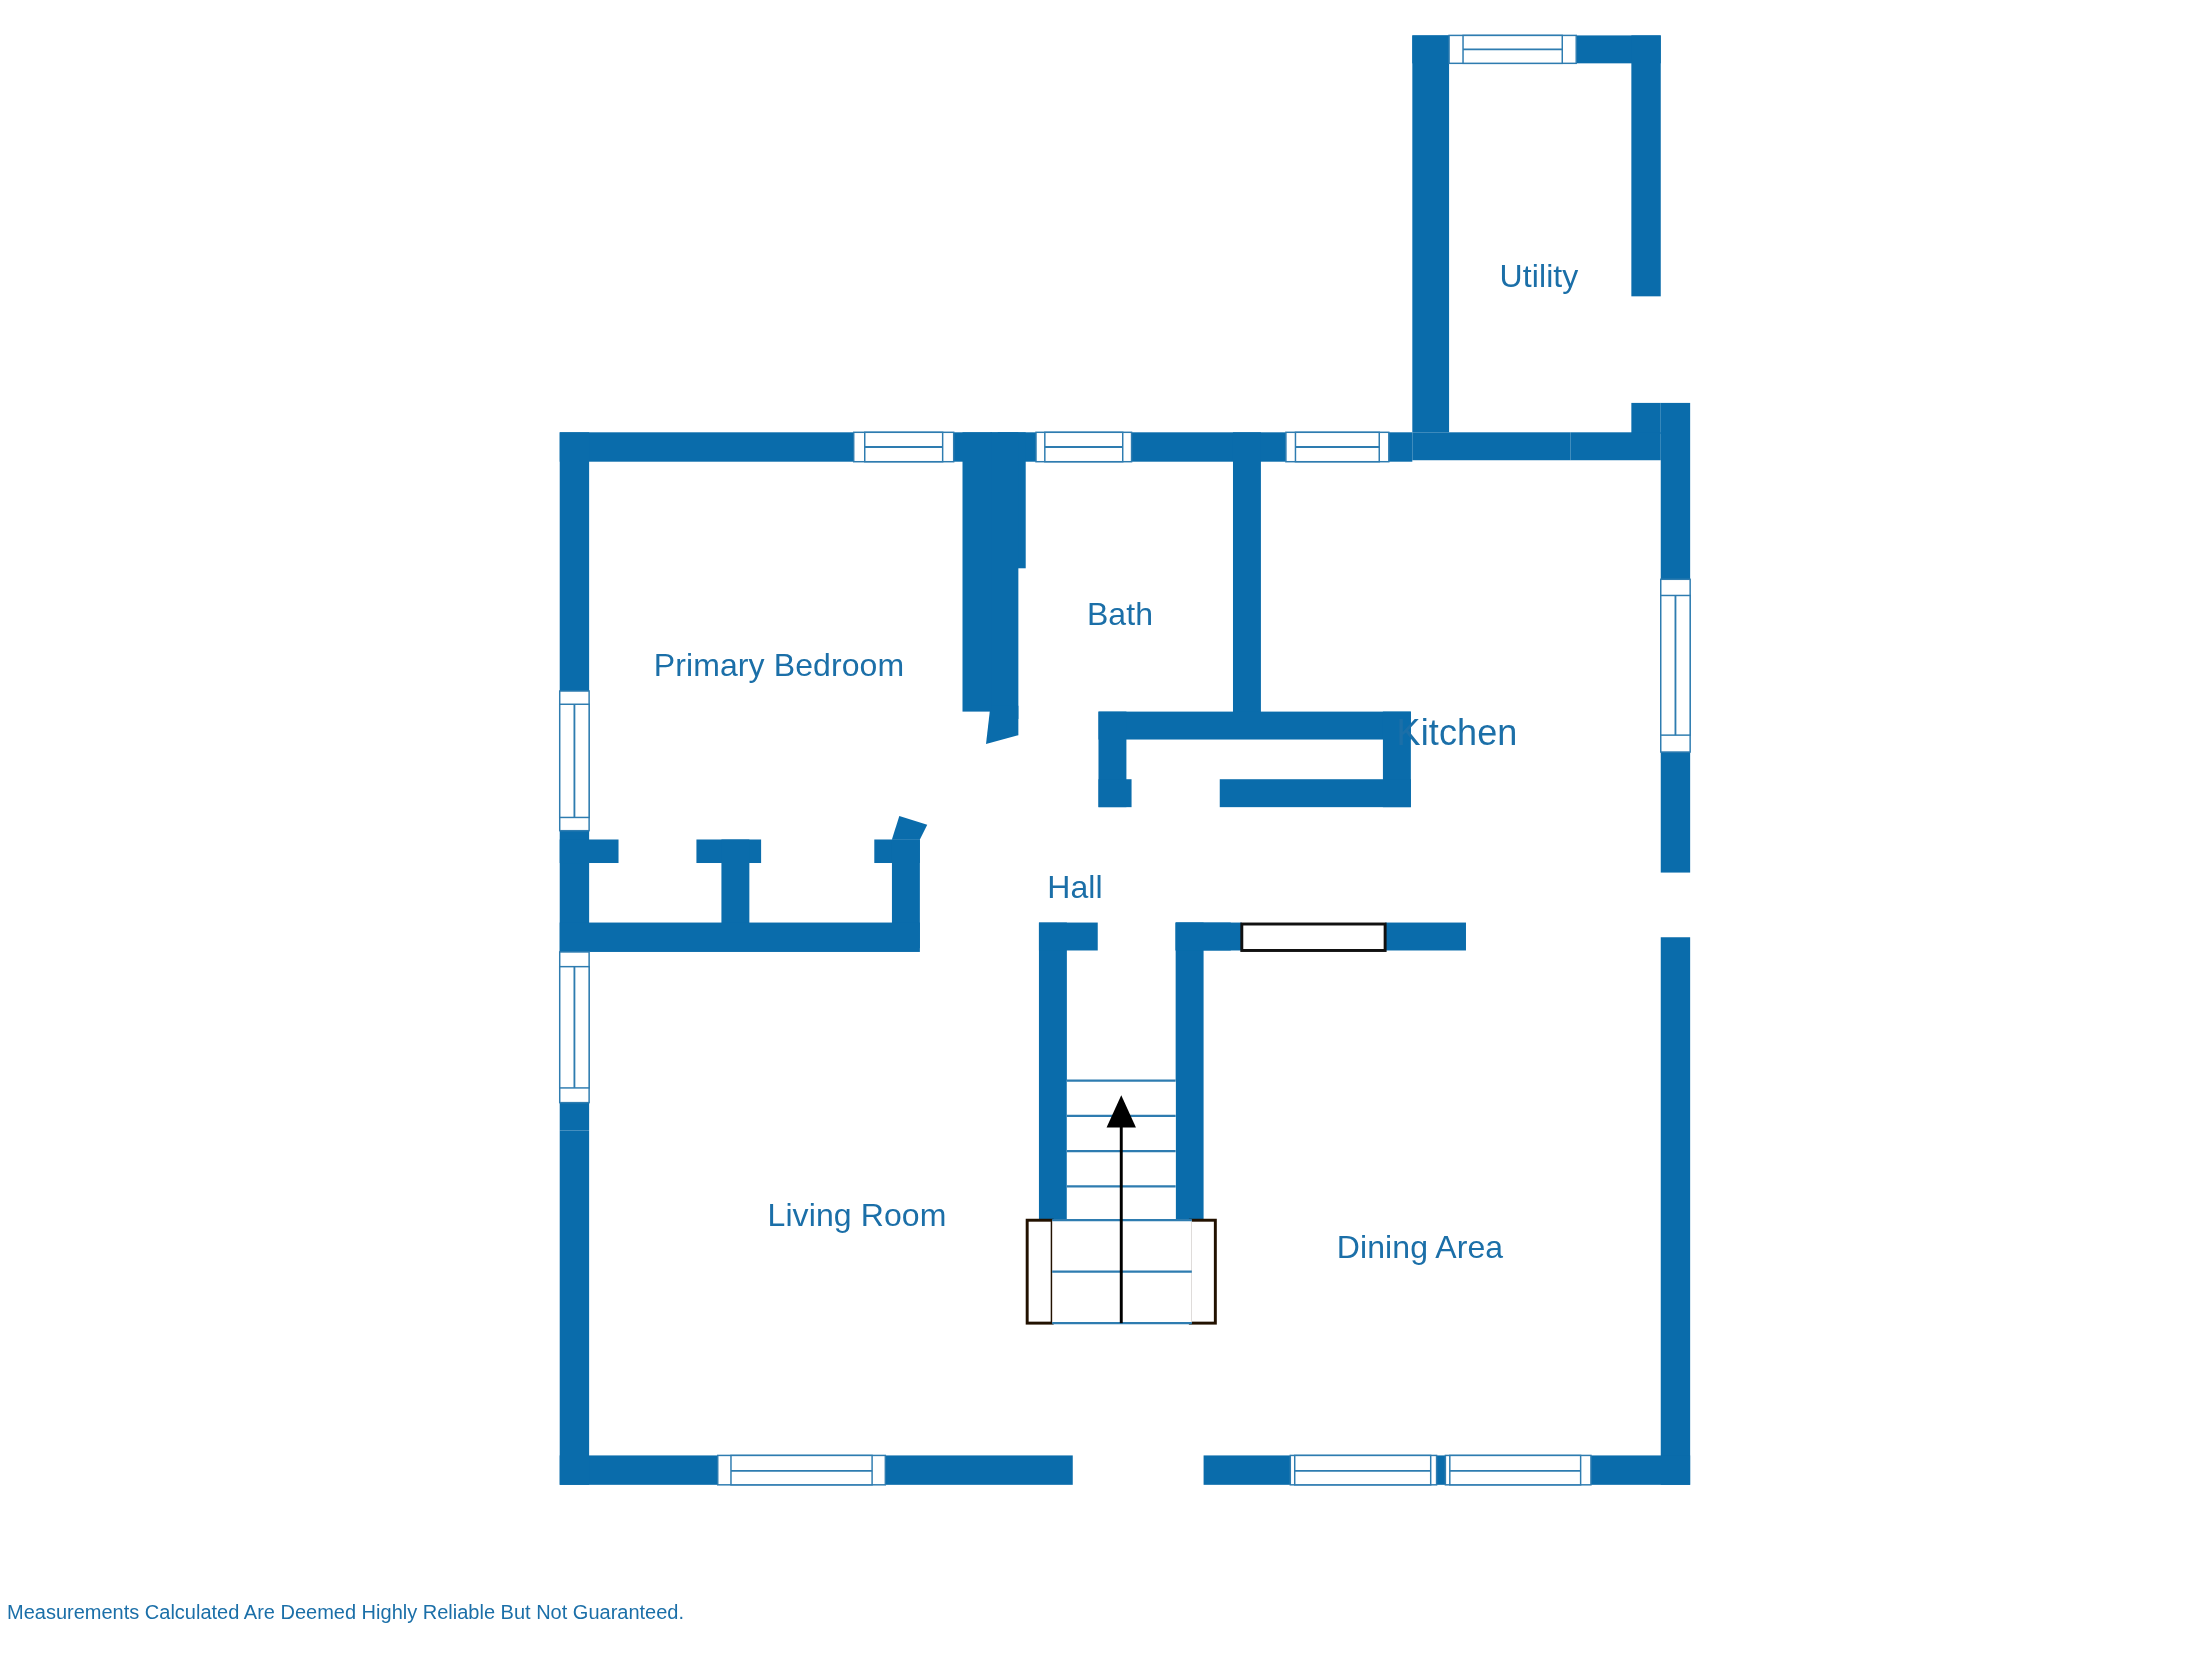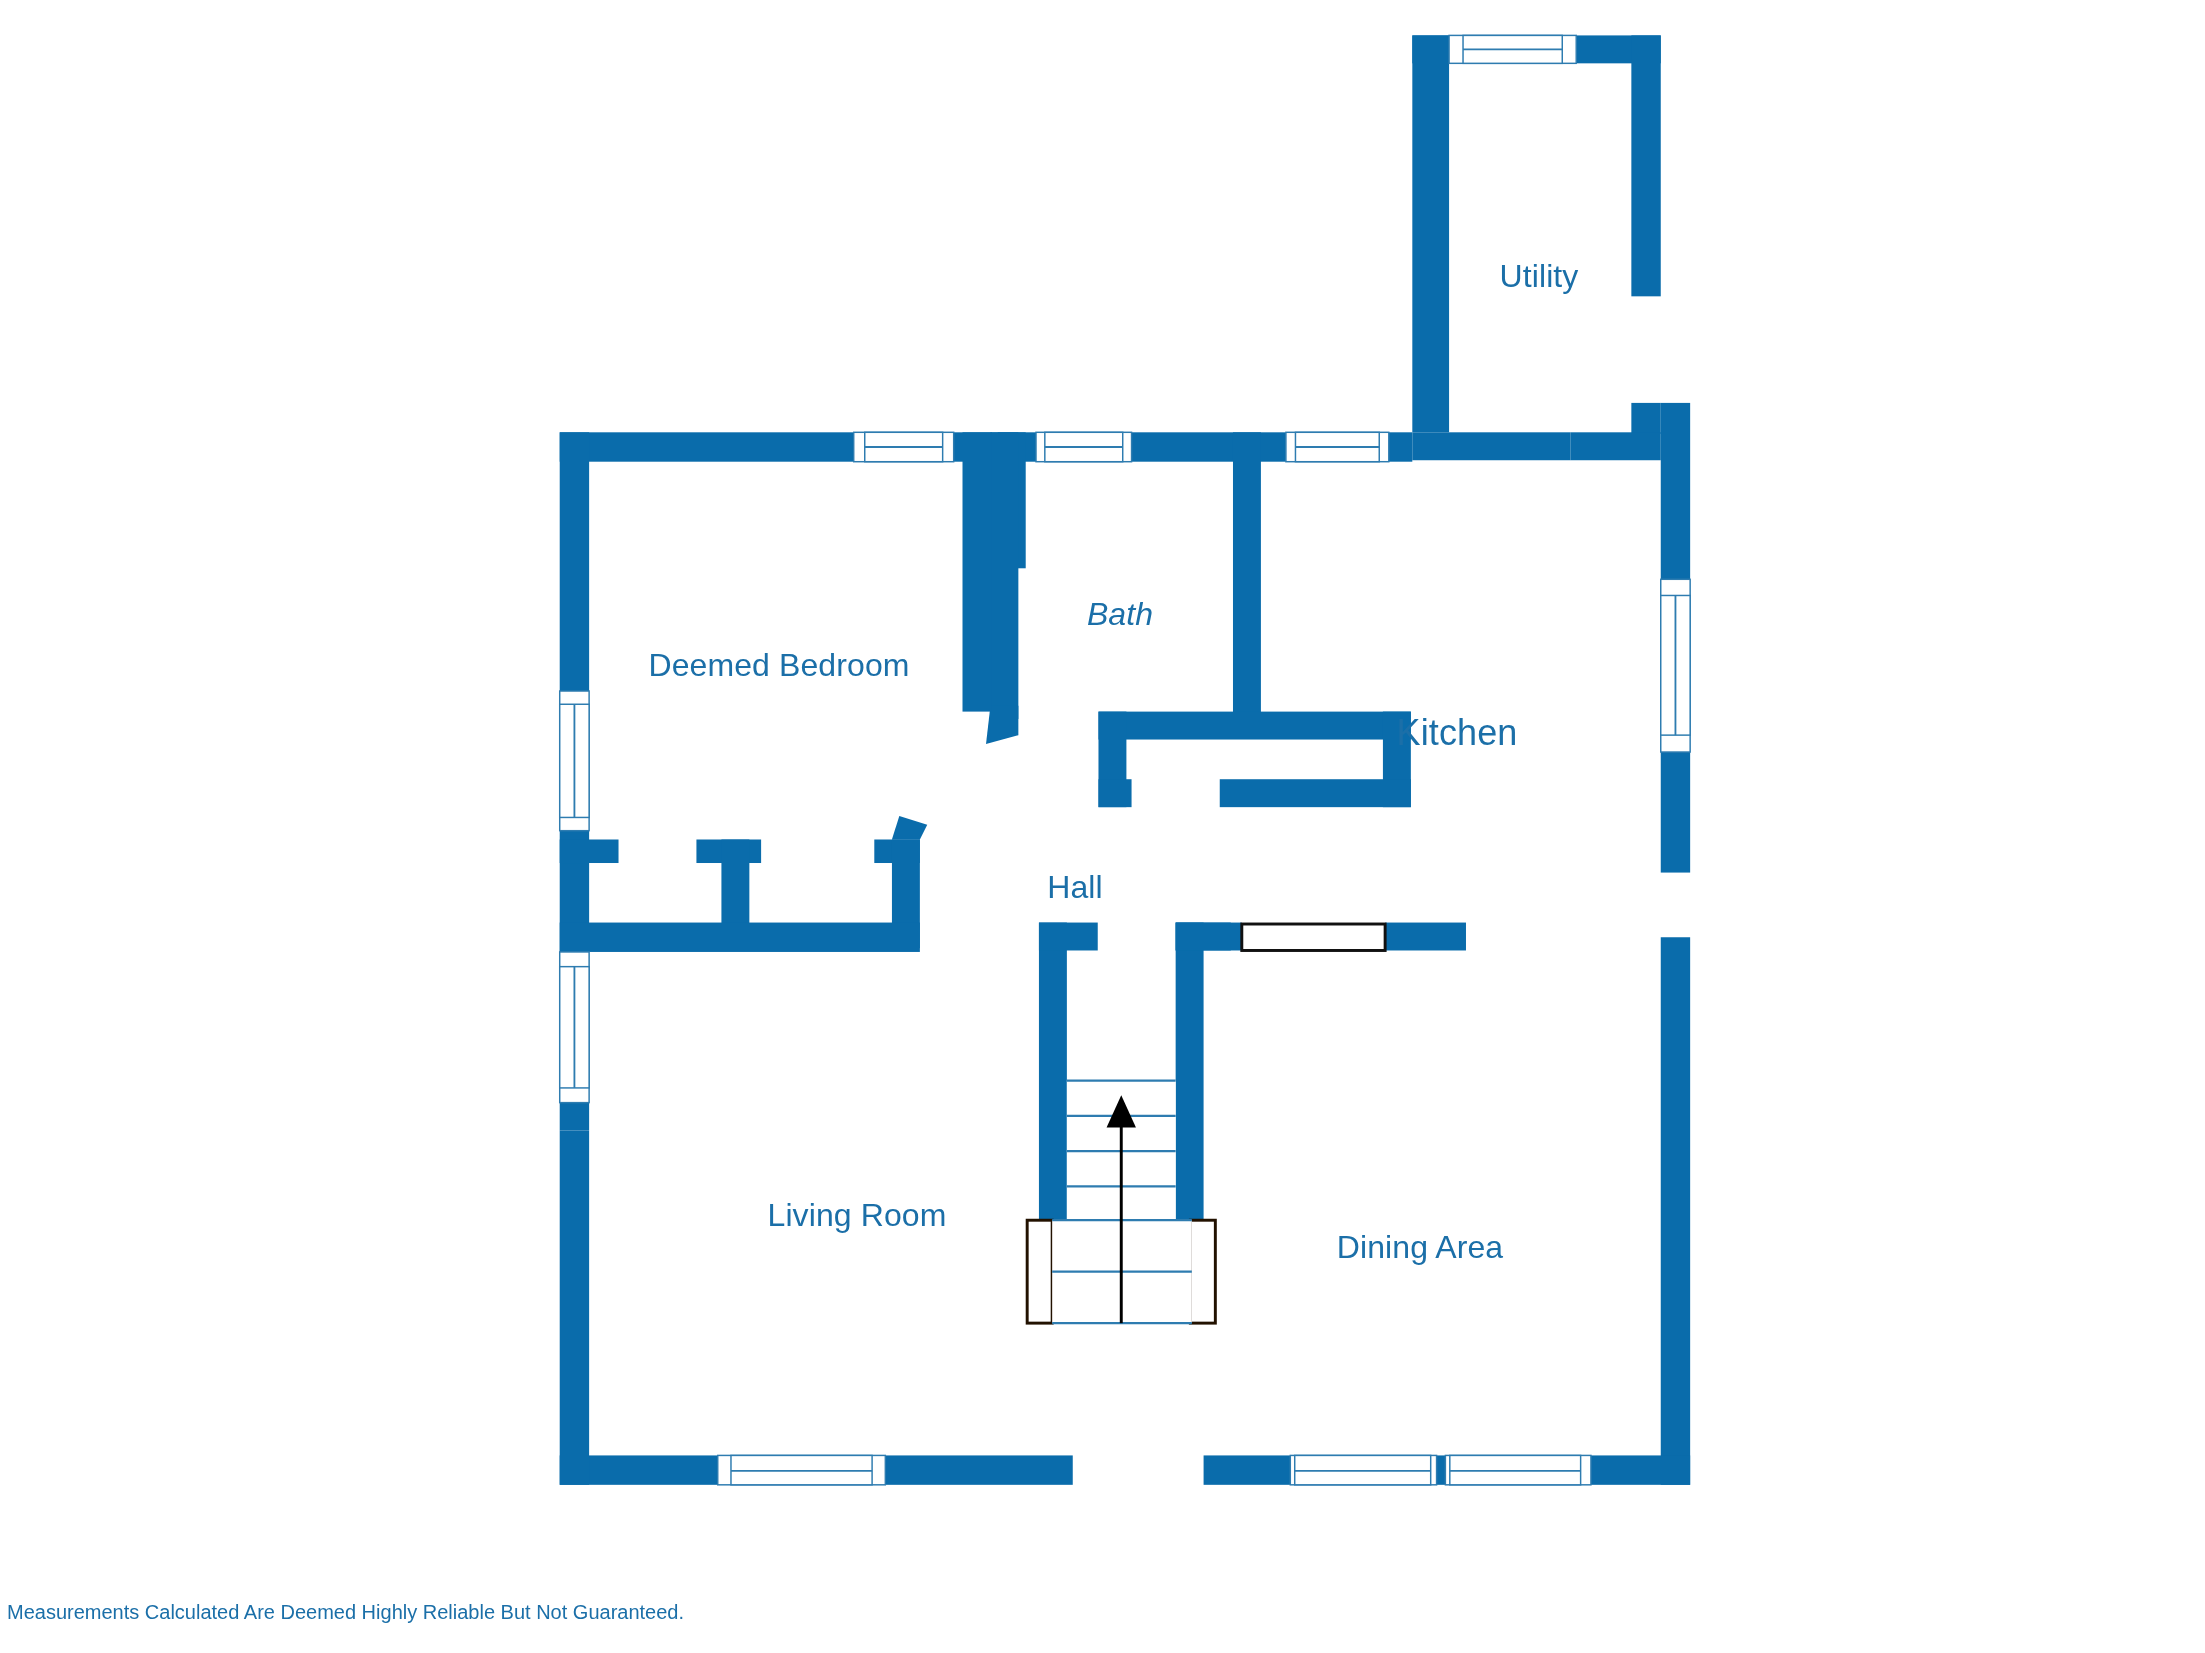--- a/index.html
+++ b/index.html
@@ -247,23 +247,23 @@
       <g>
         <line x1="1516" y1="1800" x2="1516" y2="1520" stroke="#000000" stroke-width="4"></line>
         <polygon points="1516,1490 1496,1534 1536,1534" fill="#000000"></polygon>
       </g>
     </g>
 
   </svg>
 
   <div class="room-label lbl-utility" style="left:1532px; top:276px;">Utility</div>
 
-  <div class="room-label lbl-primary" style="left:772px; top:665px;">Deemed Bedroom</div>
-
-  <div class="room-label lbl-bath" style="left:1113px; top:614px;font-style:italic;">Bath</div>
+  <div class="room-label lbl-primary" style="left:772px; top:665px;">Primary Bedroom</div>
+
+  <div class="room-label lbl-bath" style="left:1113px; top:614px;">Bath</div>
 
   <div class="room-label lbl-kitchen" style="left:1450px; top:733px;">Kitchen</div>
 
   <div class="room-label lbl-hall" style="left:1068px; top:879px;">Hall</div>
 
   <div class="room-label lbl-living" style="left:850px; top:1215px;">Living Room</div>
 
   <div class="room-label lbl-dining" style="left:1413px; top:1215px;">Dining Area</div>
 
 

